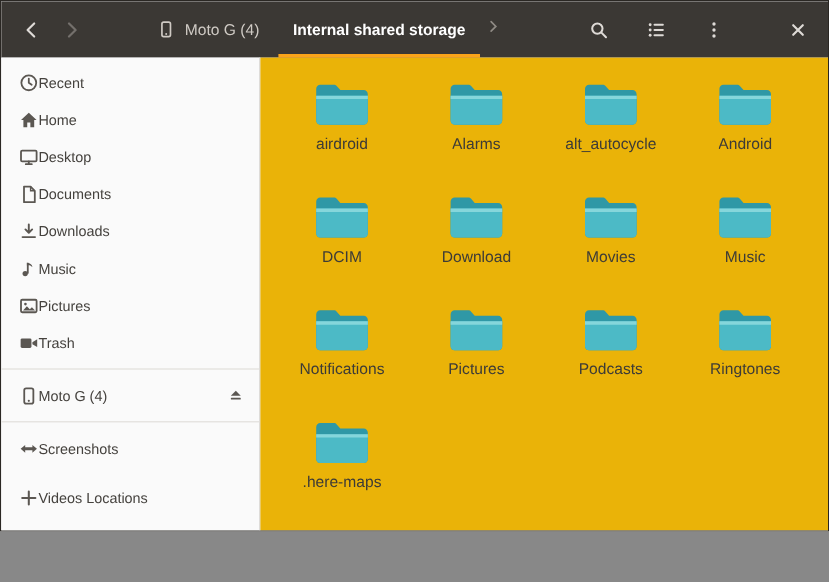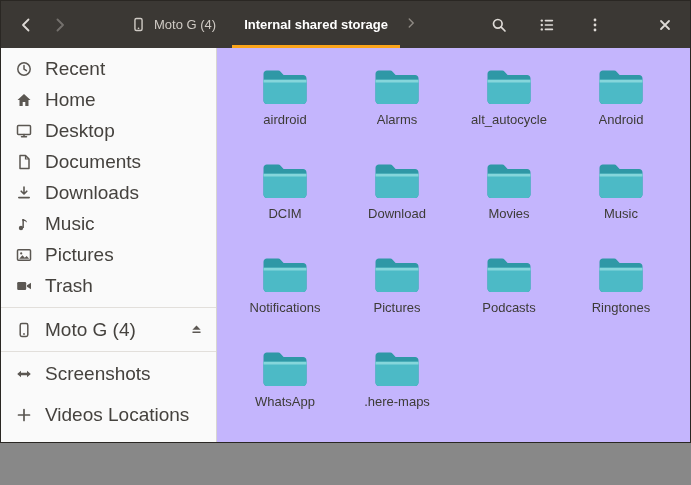--- a/index.html
+++ b/index.html
@@ -26,32 +26,32 @@
   .crumb-chevron{display:flex;align-items:center;color:#8f8a84;padding:0 2px;}
   .crumb-chevron svg{width:14px;height:14px;}
   .header-right{margin-left:auto;display:flex;align-items:center;gap:14px;}
   .header-right .close-gap{width:8px;}
 
   
   .app-body{flex:1;display:flex;min-height:0;}
 
   
   .sidebar{width:216px;flex:0 0 216px;background:#fafafa;border-right:1px solid #d8d5d1;display:flex;flex-direction:column;padding-top:5px;overflow:hidden;}
-  .side-item{display:flex;align-items:center;gap:13px;padding:0 6px 0 15px;height:31px;font-size:19px;color:#45423e;cursor:pointer;flex:0 0 auto;}
+  .side-item{display:flex;align-items:center;padding:0 6px 0 15px;height:31px;font-size:12px;color:#45423e;cursor:pointer;flex:0 0 auto;}
   .side-item .icon{color:#5b5752;}
   .side-item .icon svg{width:16px;height:16px;display:block;}
   .side-label{white-space:nowrap;}
   .side-sep{height:1px;background:#e2dfdb;margin:6px 0;flex:0 0 auto;}
   .device-row .side-label{flex:1;}
   .eject-btn{background:transparent;border:none;color:#5b5752;width:28px;height:28px;display:flex;align-items:center;justify-content:center;border-radius:4px;cursor:pointer;}
   .eject-btn .icon svg{width:15px;height:15px;display:block;}
   .other-row{margin-top:10px;}
 
   
-  .main{flex:1;background:#c4b5fd;padding:12px 10px 0 12px;overflow:auto;}
+  .main{flex:1;background:#eab308;padding:12px 10px 0 12px;overflow:auto;}
   .folder-grid{display:grid;grid-template-columns:repeat(4,112px);}
   .cell{width:112px;height:94px;display:flex;flex-direction:column;align-items:center;padding-top:7px;cursor:pointer;border-radius:6px;}
   .folder-icon svg{width:48px;height:40px;display:block;}
   .folder-label{margin-top:5px;font-size:13px;color:#3d3b37;text-align:center;max-width:106px;overflow:hidden;text-overflow:ellipsis;white-space:nowrap;}
 </style>
 </head>
 <body>
 
 <div class="window">
 
@@ -387,30 +387,20 @@
     <span class="folder-icon">
       <svg viewBox="0 0 48 40">
         <path d="M2.5 7c0-1.9 1.5-3.4 3.4-3.4h11.3c.9 0 1.8.4 2.4 1.1l3 3.4h19.5c1.9 0 3.4 1.5 3.4 3.4v22c0 1.9-1.5 3.4-3.4 3.4H5.9c-1.9 0-3.4-1.5-3.4-3.4z" fill="var(--folder-tab)"></path>
         <path d="M2.5 12.8h43v20.7c0 1.9-1.5 3.4-3.4 3.4H5.9c-1.9 0-3.4-1.5-3.4-3.4z" fill="var(--folder-body)"></path>
         <path d="M2.5 12.8h43v2.8h-43z" fill="var(--folder-highlight)"></path>
       </svg>
     </span>
     <span class="folder-label">Ringtones</span>
   </div>
 
-  <div class="cell">
-    <span class="folder-icon">
-      <svg viewBox="0 0 48 40">
-        <path d="M2.5 7c0-1.9 1.5-3.4 3.4-3.4h11.3c.9 0 1.8.4 2.4 1.1l3 3.4h19.5c1.9 0 3.4 1.5 3.4 3.4v22c0 1.9-1.5 3.4-3.4 3.4H5.9c-1.9 0-3.4-1.5-3.4-3.4z" fill="var(--folder-tab)"></path>
-        <path d="M2.5 12.8h43v20.7c0 1.9-1.5 3.4-3.4 3.4H5.9c-1.9 0-3.4-1.5-3.4-3.4z" fill="var(--folder-body)"></path>
-        <path d="M2.5 12.8h43v2.8h-43z" fill="var(--folder-highlight)"></path>
-      </svg>
-    </span>
-    <span class="folder-label">WhatsApp</span>
-  </div>
 
   <div class="cell">
     <span class="folder-icon">
       <svg viewBox="0 0 48 40">
         <path d="M2.5 7c0-1.9 1.5-3.4 3.4-3.4h11.3c.9 0 1.8.4 2.4 1.1l3 3.4h19.5c1.9 0 3.4 1.5 3.4 3.4v22c0 1.9-1.5 3.4-3.4 3.4H5.9c-1.9 0-3.4-1.5-3.4-3.4z" fill="var(--folder-tab)"></path>
         <path d="M2.5 12.8h43v20.7c0 1.9-1.5 3.4-3.4 3.4H5.9c-1.9 0-3.4-1.5-3.4-3.4z" fill="var(--folder-body)"></path>
         <path d="M2.5 12.8h43v2.8h-43z" fill="var(--folder-highlight)"></path>
       </svg>
     </span>
     <span class="folder-label">.here-maps</span>

